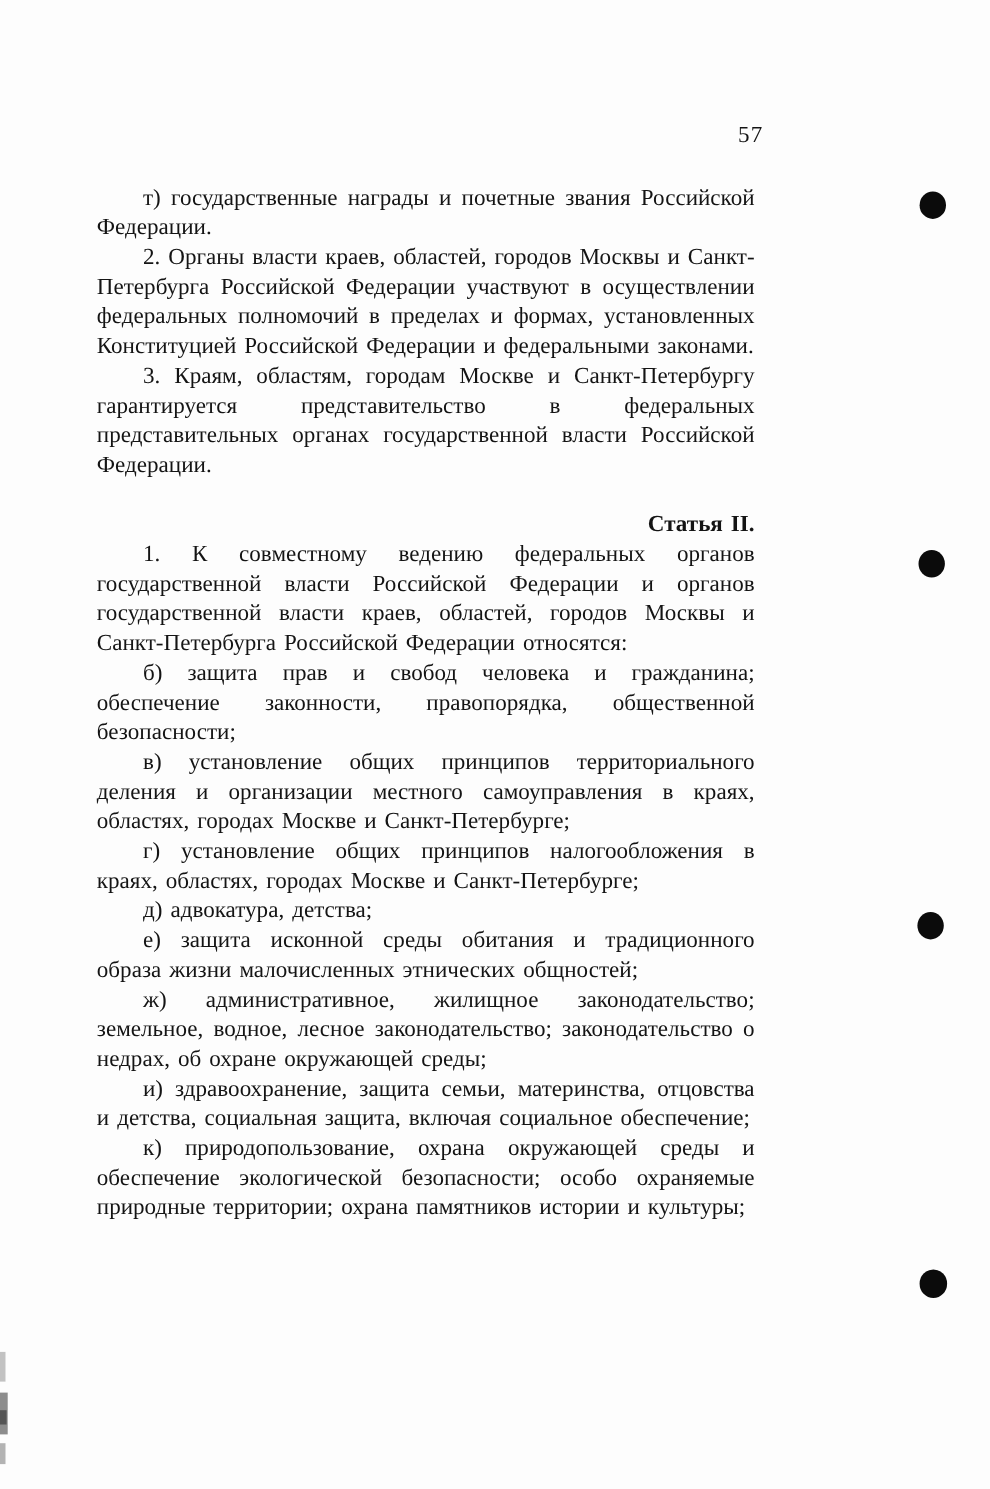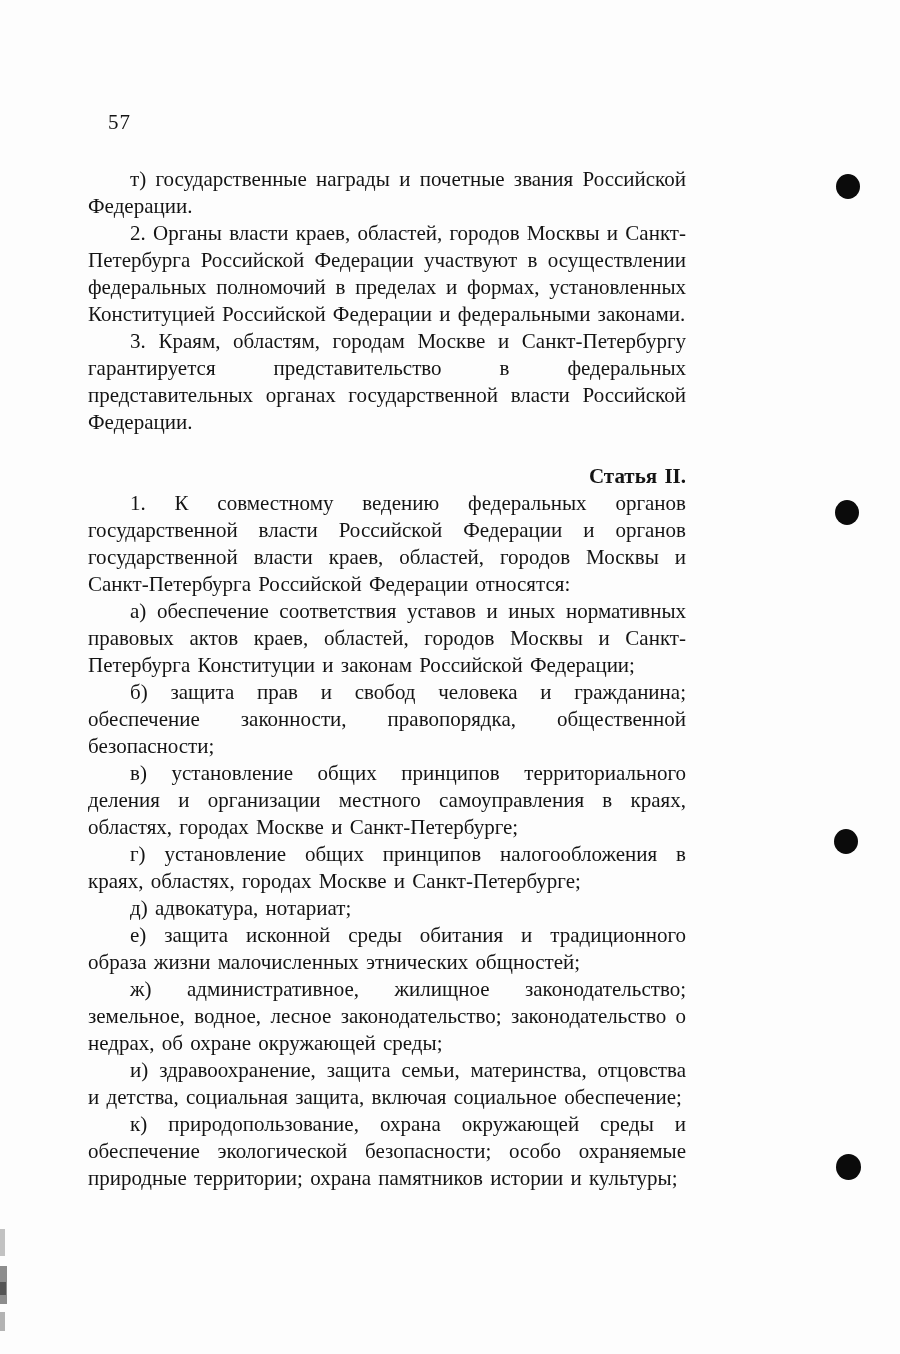--- a/index.html
+++ b/index.html
@@ -12,23 +12,23 @@
     position: relative;
     width: 900px;
     height: 1354px;
     background: #fdfdfd;
     color: #141414;
     overflow: hidden;
   }
   .page-number {
     position: absolute;
     top: 110px;
-    left: 108px;
+    left: 96px;
     width: 598px;
-    text-align: left;
+    text-align: right;
     font-size: 21px;
     letter-spacing: 1px;
   }
   .content {
     position: absolute;
     top: 166px;
     left: 88px;
     width: 598px;
     font-size: 21px;
     line-height: 27px;
@@ -78,25 +78,24 @@
   <div class="page-number">57</div>
 
   <div class="content">
     <p>т) государственные награды и почетные звания Российской Федерации.</p>
     <p>2. Органы власти краев, областей, городов Москвы и Санкт-Петербурга Российской Федерации участвуют в осуществлении федеральных полномочий в пределах и формах, установленных Конституцией Российской Федерации и федеральными законами.</p>
     <p>3. Краям, областям, городам Москве и Санкт-Петербургу гарантируется представительство в федеральных представительных органах государственной власти Российской Федерации.</p>
 
     <div class="article-heading">Статья II.</div>
 
     <p>1. К совместному ведению федеральных органов государственной власти Российской Федерации и органов государственной власти краев, областей, городов Москвы и Санкт-Петербурга Российской Федерации относятся:</p>
-    <p>а) обеспечение соответствия уставов и иных нормативных правовых актов краев, областей, городов Москвы и Санкт-Петербурга Конституции и законам Российской Федерации;</p>
     <p>б) защита прав и свобод человека и гражданина; обеспечение законности, правопорядка, общественной безопасности;</p>
     <p>в) установление общих принципов территориального деления и организации местного самоуправления в краях, областях, городах Москве и Санкт-Петербурге;</p>
     <p>г) установление общих принципов налогообложения в краях, областях, городах Москве и Санкт-Петербурге;</p>
-    <p>д) адвокатура, нотариат;</p>
+    <p>д) адвокатура, детства;</p>
     <p>е) защита исконной среды обитания и традиционного образа жизни малочисленных этнических общностей;</p>
     <p>ж) административное, жилищное законодательство; земельное, водное, лесное законодательство; законодательство о недрах, об охране окружающей среды;</p>
     <p>и) здравоохранение, защита семьи, материнства, отцовства и детства, социальная защита, включая социальное обеспечение;</p>
     <p>к) природопользование, охрана окружающей среды и обеспечение экологической безопасности; особо охраняемые природные территории; охрана памятников истории и культуры;</p>
   </div>
 
   <span class="punch-dot dot-1"></span>
   <span class="punch-dot dot-2"></span>
   <span class="punch-dot dot-3"></span>
   <span class="punch-dot dot-4"></span>

